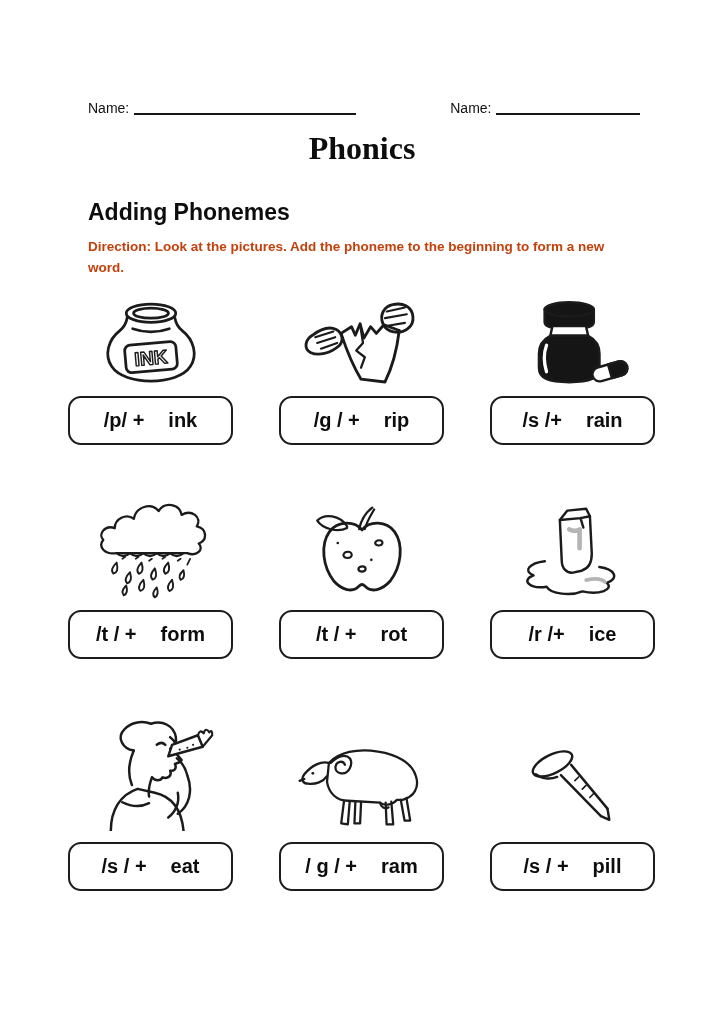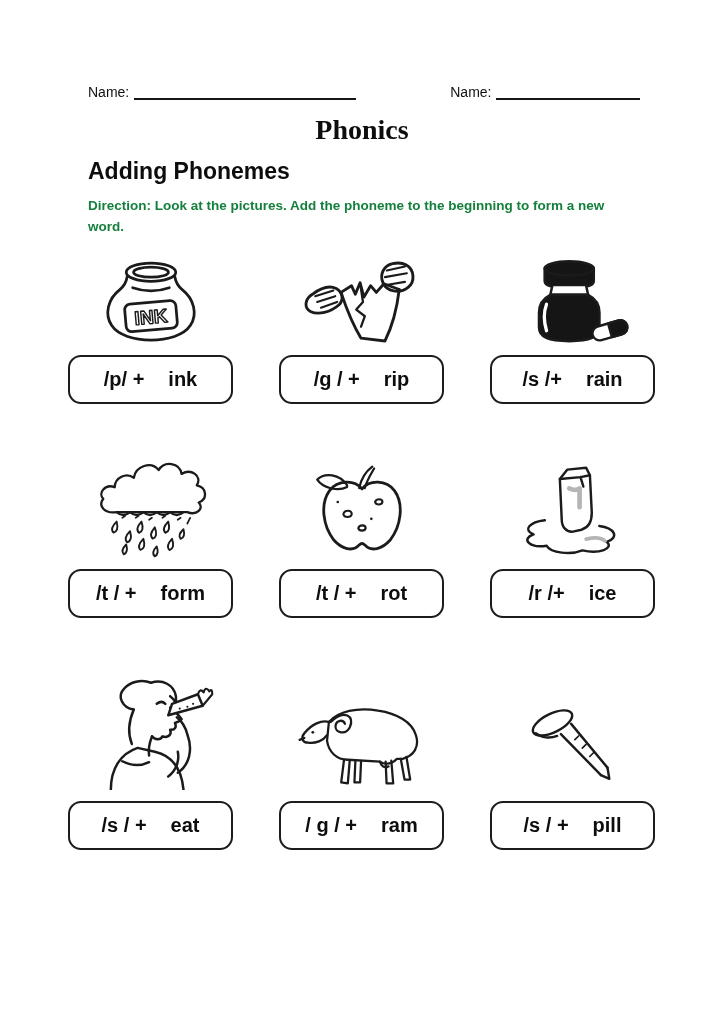--- a/index.html
+++ b/index.html
@@ -13,49 +13,49 @@
   }
   .sheet { width: 724px; height: 1024px; position: relative; }
 
   
   .header-row {
     display: flex;
     margin: 84px 92px 0 88px;
     align-items: flex-end;
     font-size: 14px;
   }
-  .field { display: flex; align-items: center; }
+  .field { display: flex; align-items: flex-start; margin-top: 16px; }
   .field-label { white-space: nowrap; padding-right: 5px; }
   .field-line { display: inline-block; border-bottom: 2px solid #161616; height: 15px; }
   .name-line { width: 222px; }
   .date-field { margin-left: 94px; }
   .date-line { width: 144px; }
 
   
   .page-title {
     margin-top: 14px;
     text-align: center;
     font-family: "Liberation Serif", serif;
     font-weight: bold;
-    font-size: 28px;
+    font-size: 32px;
     color: #0d0d0d;
   }
   .section-heading {
-    margin: 12px 0 0 88px;
+    margin: 32px 0 0 88px;
     font-weight: bold;
     font-size: 23px;
     color: #0d0d0d;
   }
   .direction {
     margin: 11px 90px 0 88px;
     max-width: 552px;
     font-weight: bold;
     font-size: 13.5px;
     line-height: 1.55;
-    color: #15803d;
+    color: #c2410c;
   }
 
   
   .grid { margin: 14px 0 0 45px; width: 634px; }
   .grid-row { display: flex; }
   .grid-row.row-2 { margin-top: 42px; }
   .grid-row.row-3 { margin-top: 56px; }
   .cell {
     width: 211px;
     display: flex; flex-direction: column; align-items: center;

